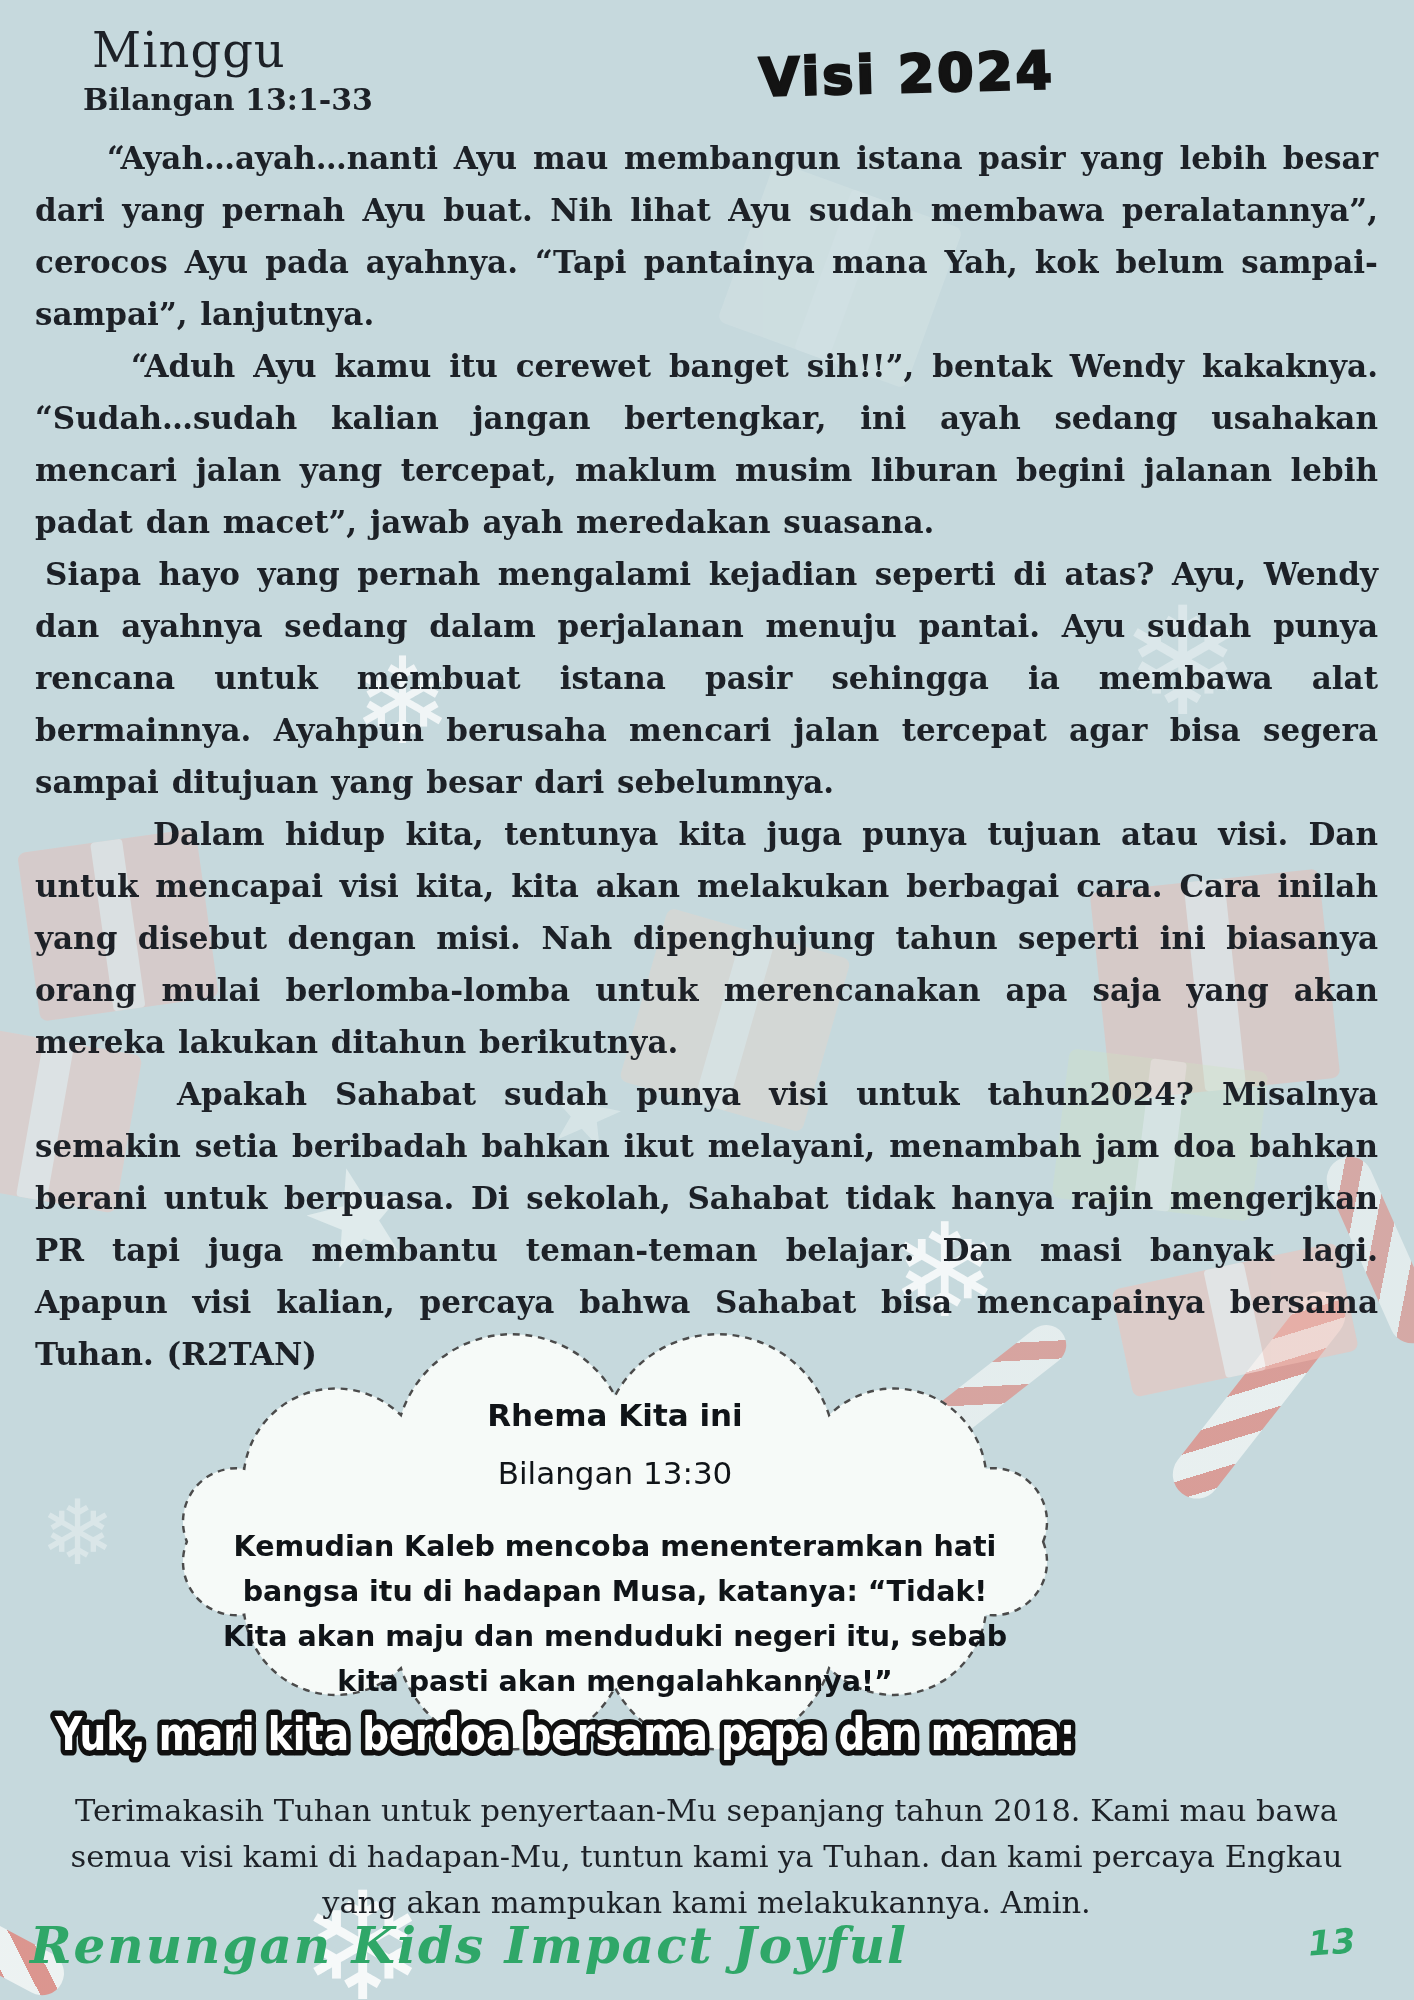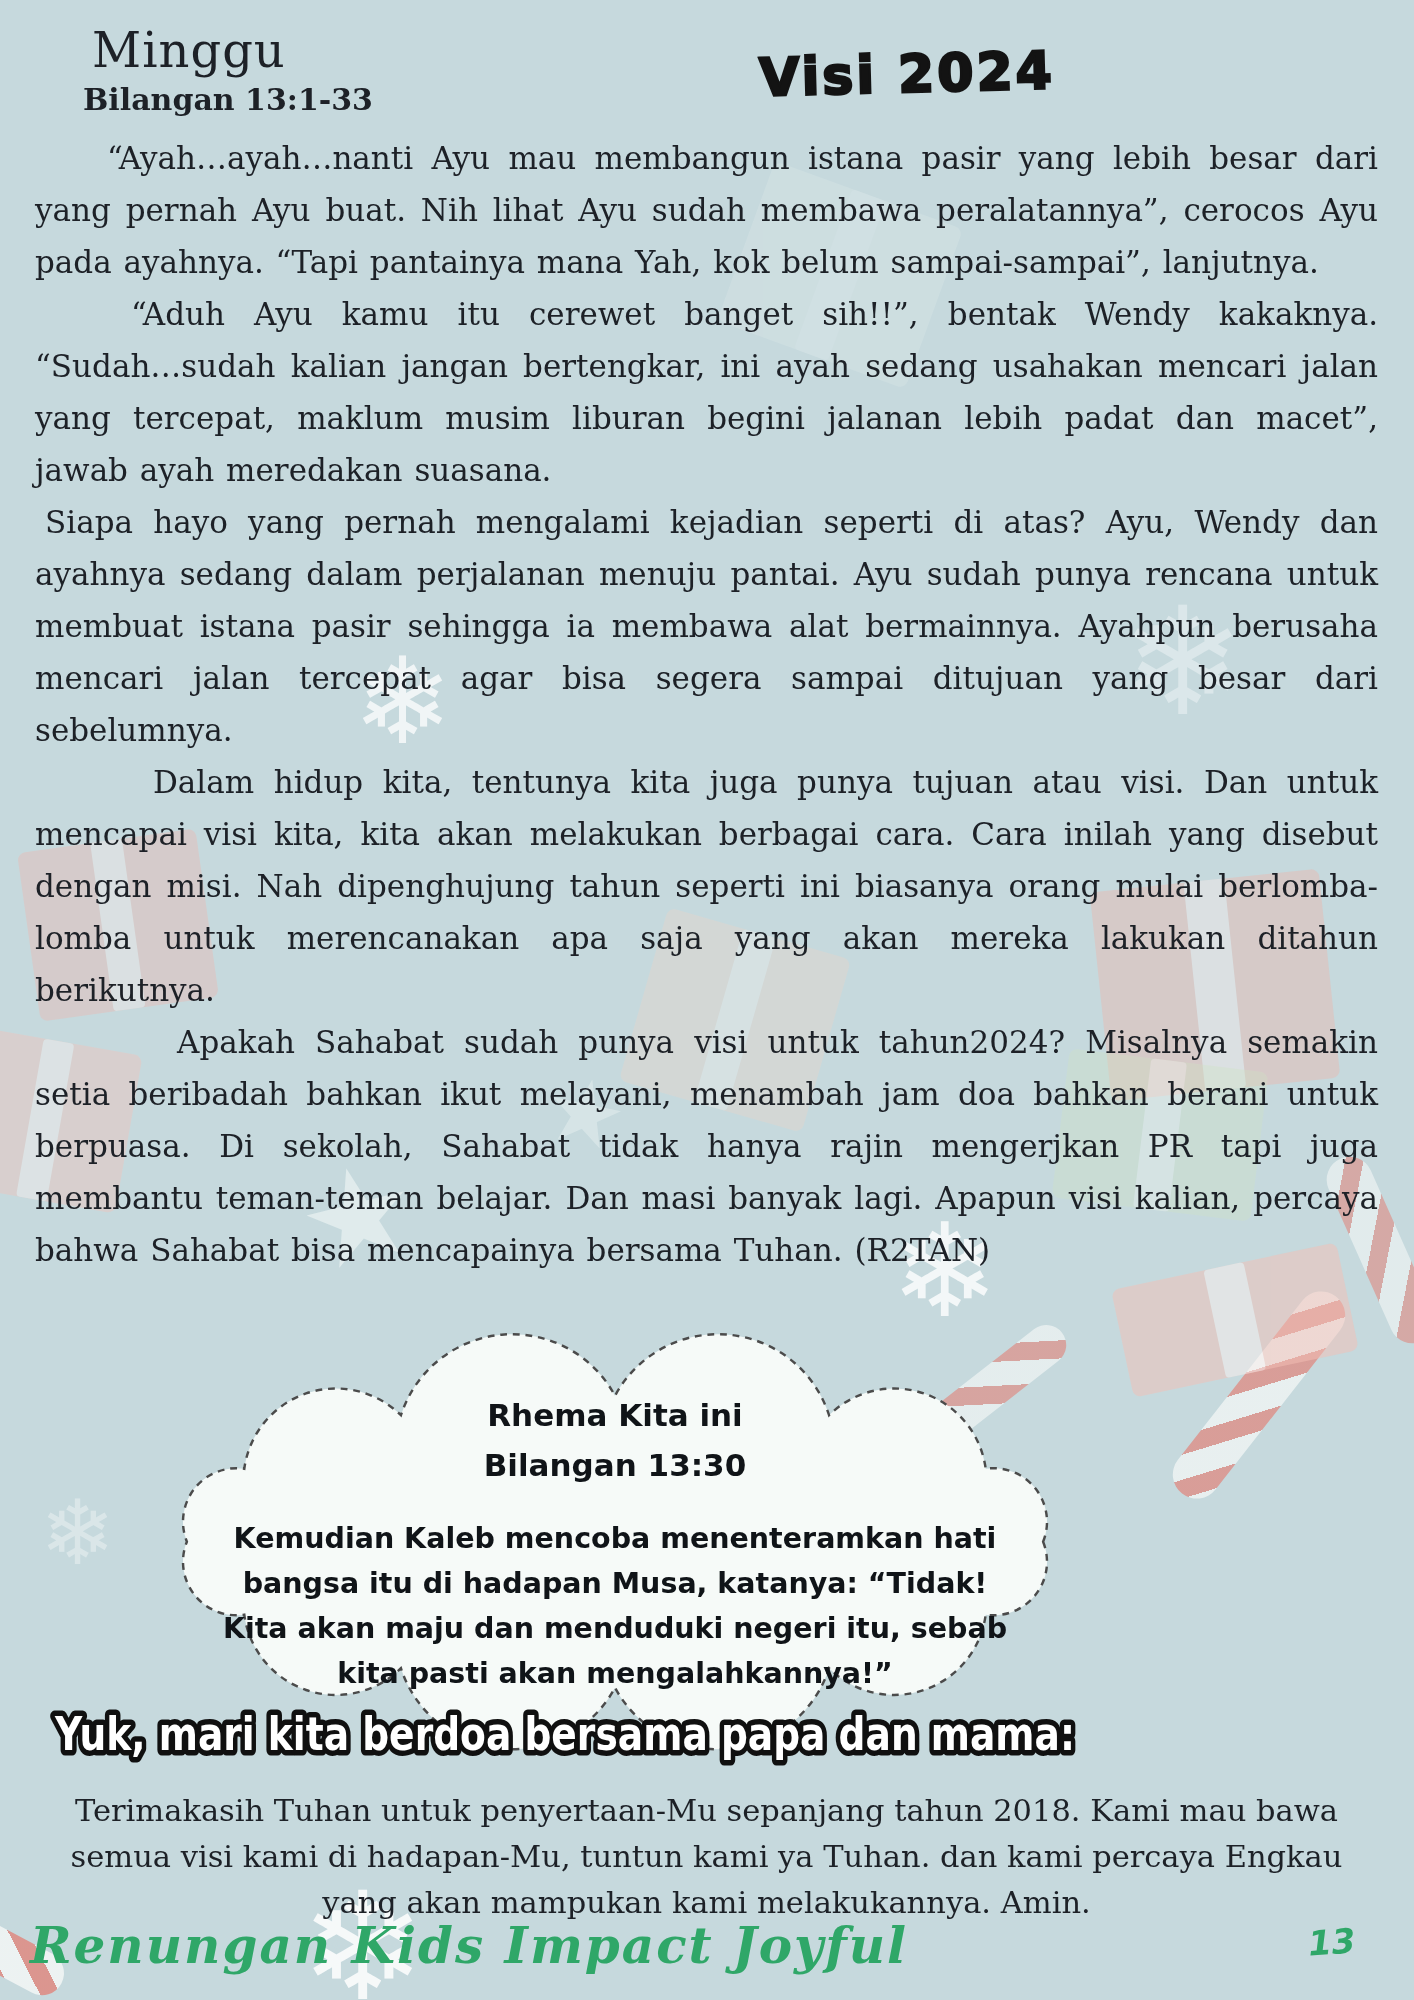--- a/index.html
+++ b/index.html
@@ -40,34 +40,34 @@
   
   .hdr-day{position:absolute; left:92px; top:22px; font-size:48px; font-weight:normal; letter-spacing:1px;}
   .hdr-passage{position:absolute; left:83px; top:82px; font-size:30px; font-weight:bold;}
   .hdr-vision{position:absolute; left:742px; top:44px; width:330px; text-align:center;
       font-family:"DejaVu Sans", sans-serif; font-size:52px; font-weight:bold; color:#131313;
       -webkit-text-stroke:2.5px #131313; letter-spacing:3px; transform:rotate(-1.5deg);}
 
   
   .story{position:absolute; left:35px; top:132px; width:1343px;
          font-size:31px; line-height:52px; text-align:justify; word-spacing:2px;}
-  .story p{margin:0;}
+  .story p{margin:0;font-weight:bold;}
   .ind-1{text-indent:72px;}
   .ind-2{text-indent:96px;}
   .ind-3{text-indent:10px;}
   .ind-4{text-indent:118px;}
   .ind-5{text-indent:142px;}
 
   
   .cloud-wrap{position:absolute; left:140px; top:1352px; width:950px; height:360px;}
   .cloud-svg{position:absolute; left:0; top:0; width:100%; height:100%; overflow:visible;}
   .cloud-text{position:absolute; left:60px; top:40px; width:830px; text-align:center;
       font-family:"DejaVu Sans", sans-serif; color:#101418;}
   .rhema-title{font-size:31px; font-weight:bold; line-height:46px; margin:0;}
-  .rhema-ref{font-size:31px; font-weight:bold; line-height:46px; margin:4px;}
+  .rhema-ref{font-size:31px; font-weight:normal; line-height:46px; margin:12px;}
   .rhema-verse{font-size:28.5px; font-weight:bold; line-height:45px; margin:28px auto 8px; width:96%;}
 
   
   .yuk-svg{position:absolute; left:35px; top:1692px; width:1060px; height:84px; overflow:visible;}
   .prayer{position:absolute; left:35px; top:1788px; width:1343px; text-align:center;
           font-size:30.5px; line-height:46px;}
 
   
   .footer-brand{position:absolute; left:30px; top:1916px; font-size:50px; font-style:italic;
       font-weight:bold; color:#2fa768; font-family:"DejaVu Serif", serif; letter-spacing:2px;}

